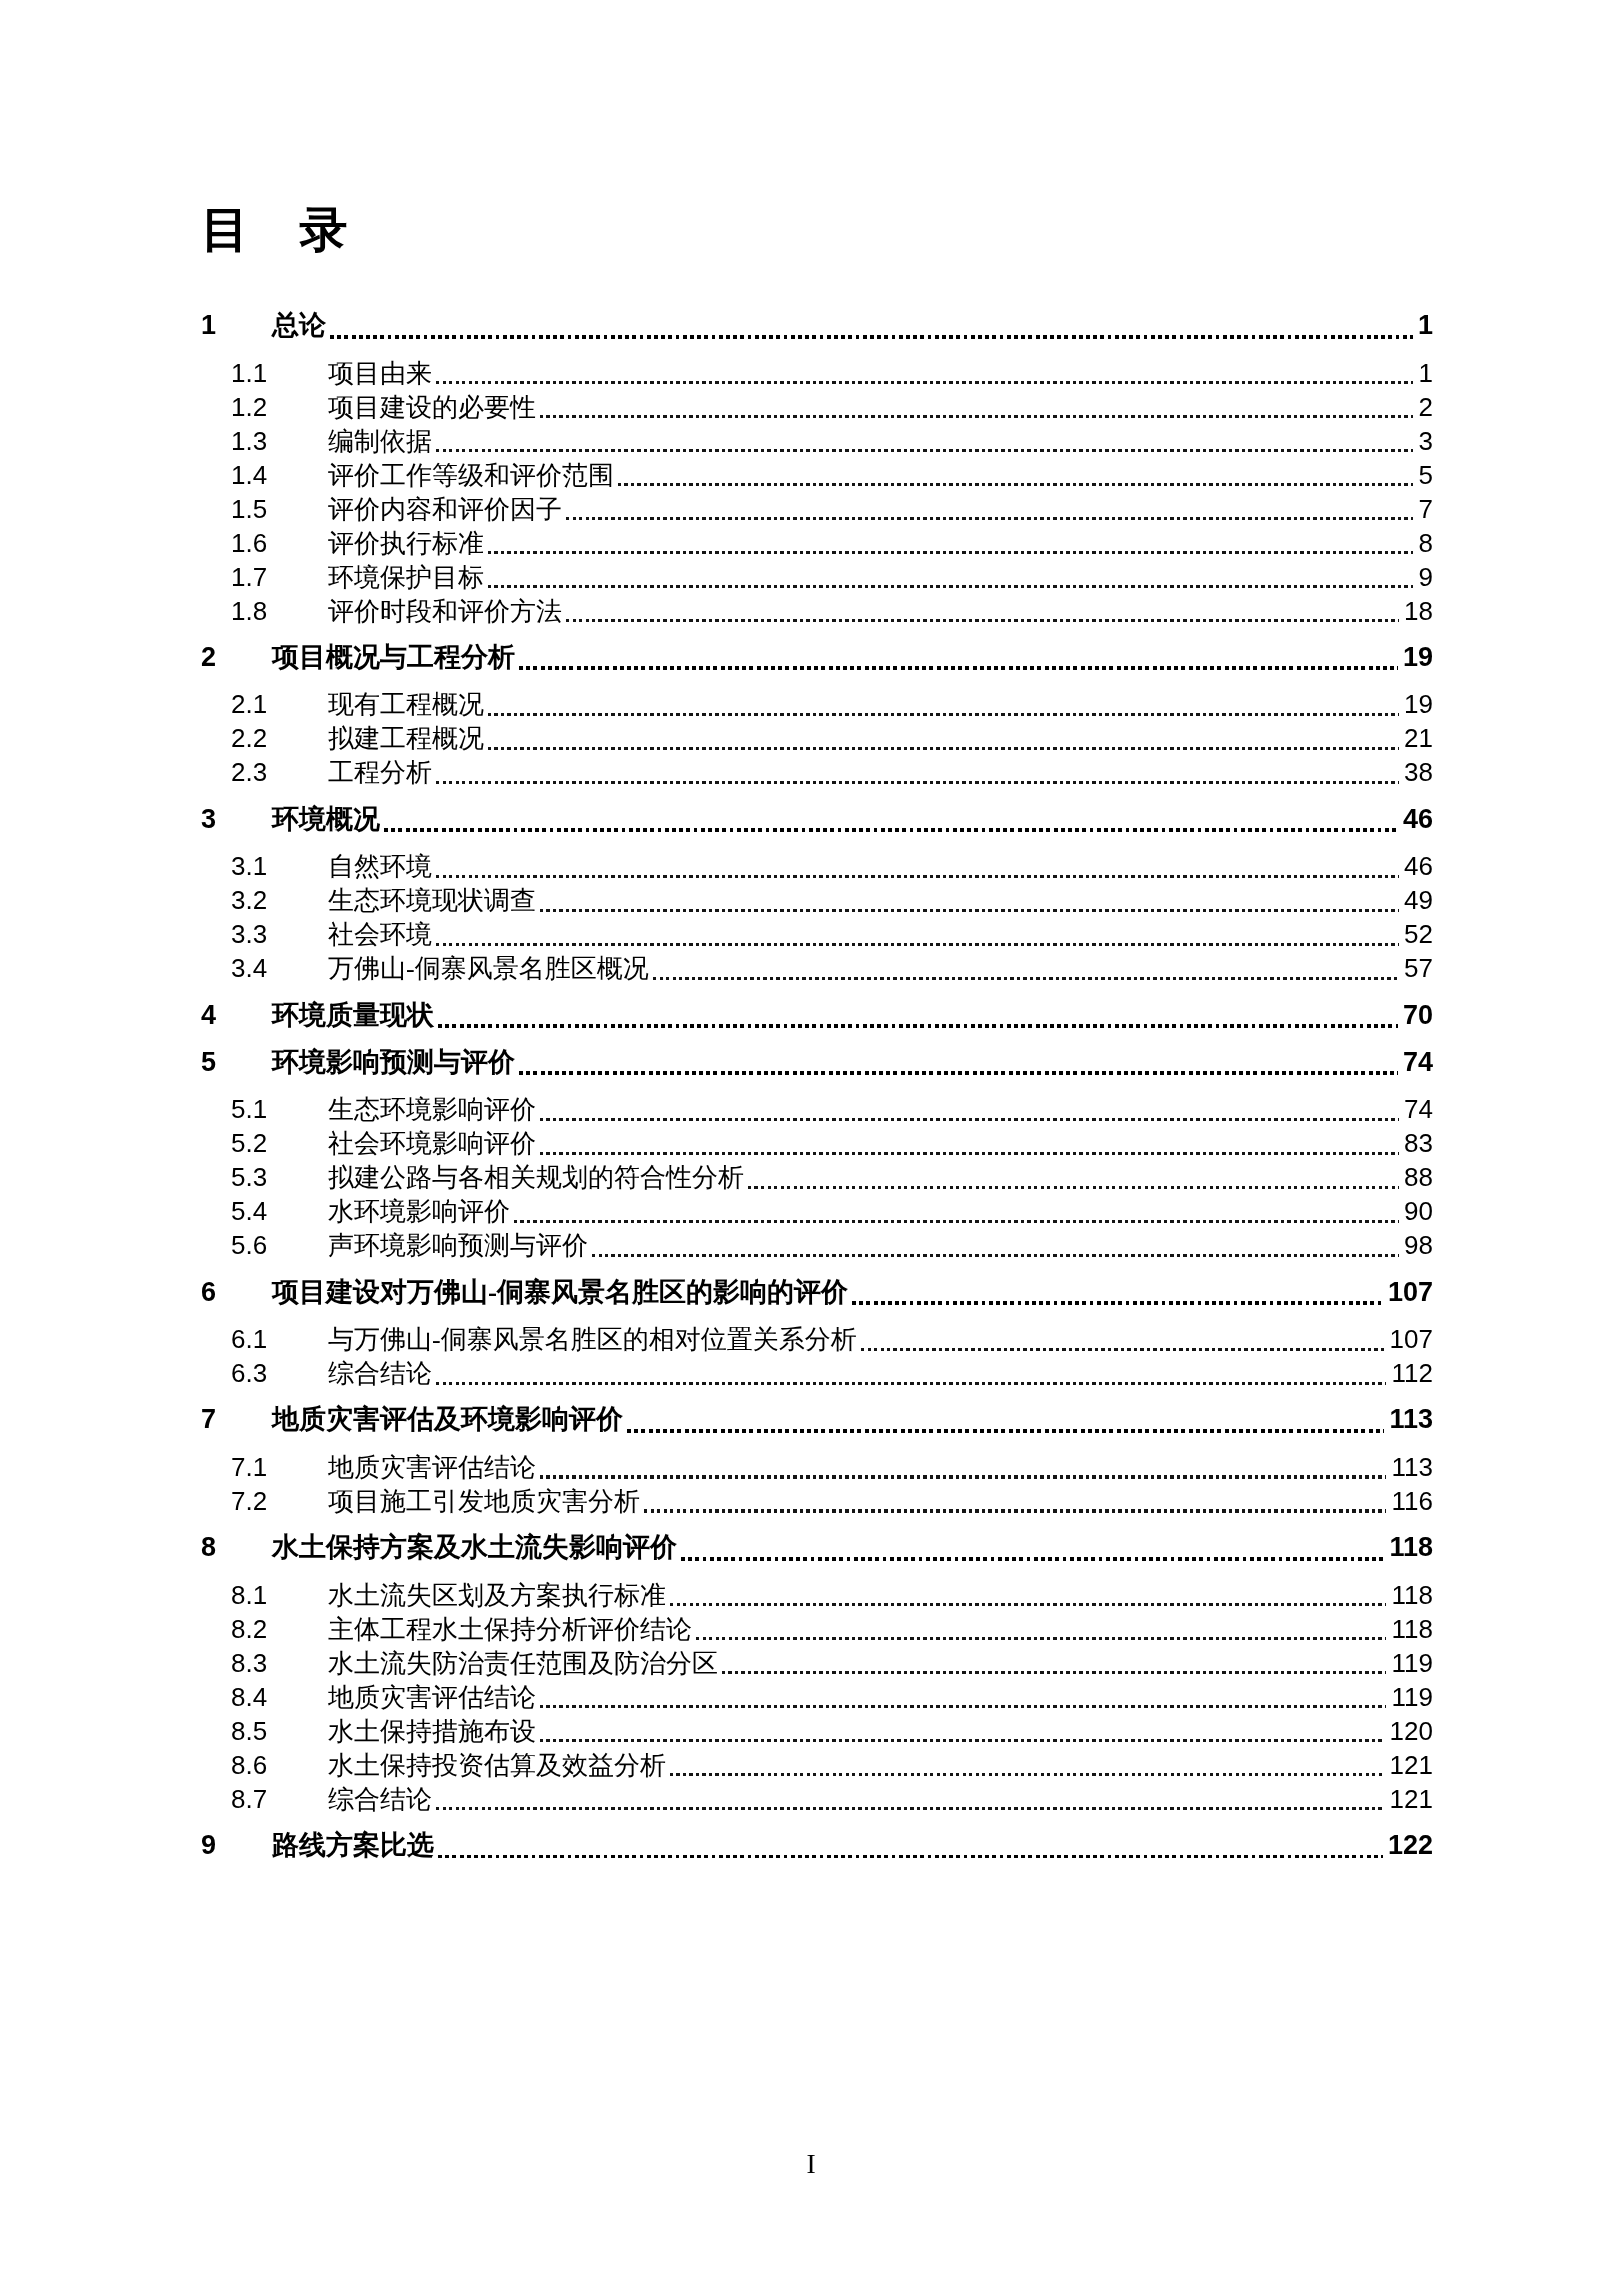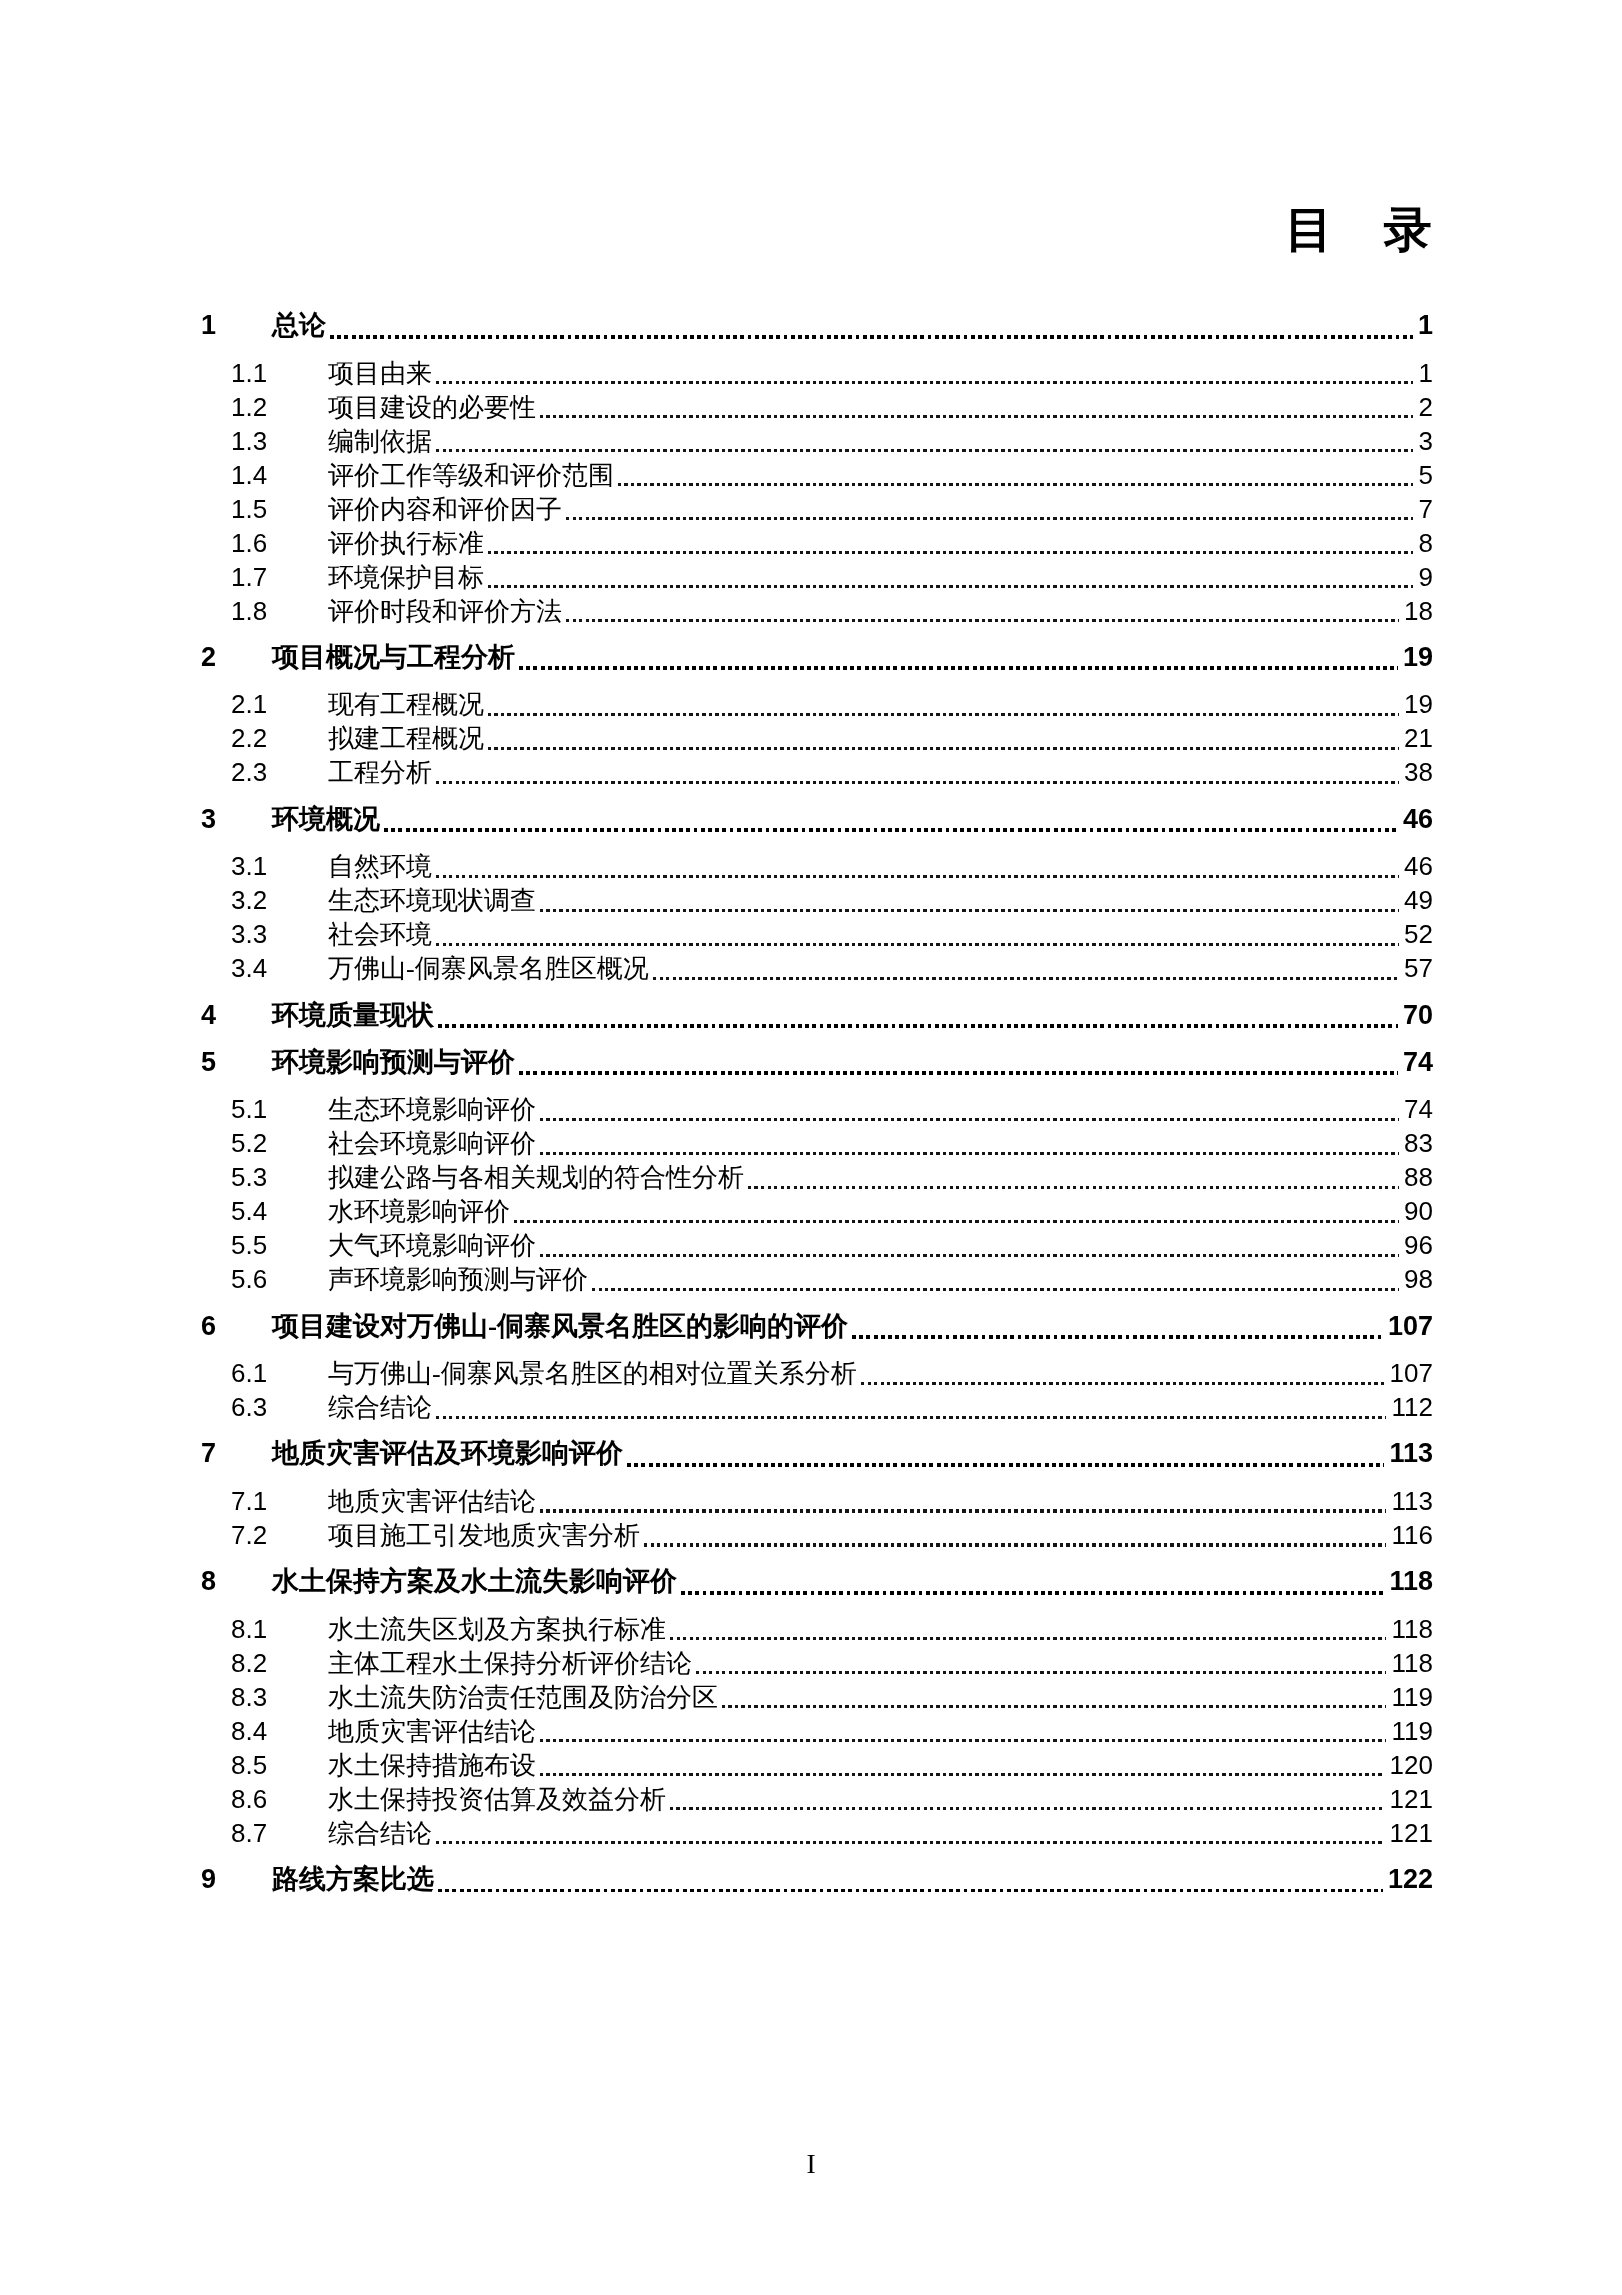--- a/index.html
+++ b/index.html
@@ -19,21 +19,21 @@
     inset: 0;
     box-sizing: border-box;
     padding: 0 189px 0 201px;
   }
   .doc-title {
     margin: 202px 0 0 0;
     font-family: "Liberation Serif", serif;
     font-weight: 700;
     font-size: 48px;
     line-height: 1.15;
-    text-align: right;
+    text-align: left;
     letter-spacing: 1.3px;
   }
   .toc {
     margin-top: 51px;
   }
   .row {
     display: flex;
     align-items: baseline;
     height: 34px;
     font-size: 26px;
@@ -230,26 +230,20 @@
     <span class="leader"></span>
     <span class="pg">88</span>
   </div>
       <div class="row l2">
     <span class="num">5.4</span>
     <span class="label">水环境影响评价</span>
     <span class="leader"></span>
     <span class="pg">90</span>
   </div>
       <div class="row l2">
-    <span class="num">5.5</span>
-    <span class="label">大气环境影响评价</span>
-    <span class="leader"></span>
-    <span class="pg">96</span>
-  </div>
-      <div class="row l2">
     <span class="num">5.6</span>
     <span class="label">声环境影响预测与评价</span>
     <span class="leader"></span>
     <span class="pg">98</span>
   </div>
       <div class="row l1">
     <span class="num">6</span>
     <span class="label">项目建设对万佛山-侗寨风景名胜区的影响的评价</span>
     <span class="leader"></span>
     <span class="pg">107</span>

